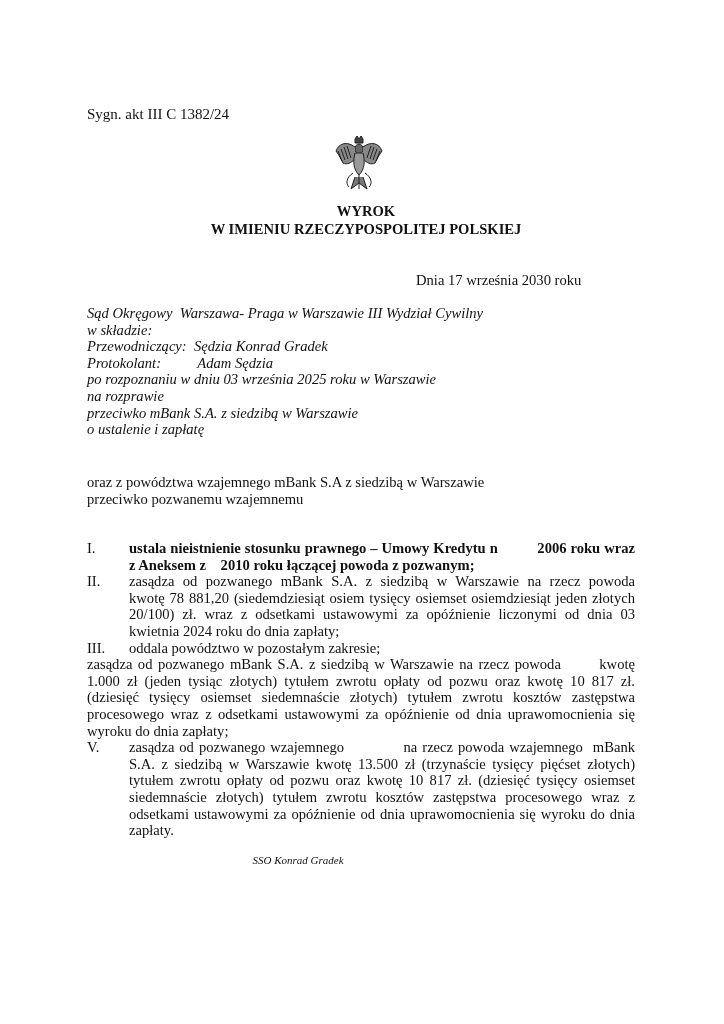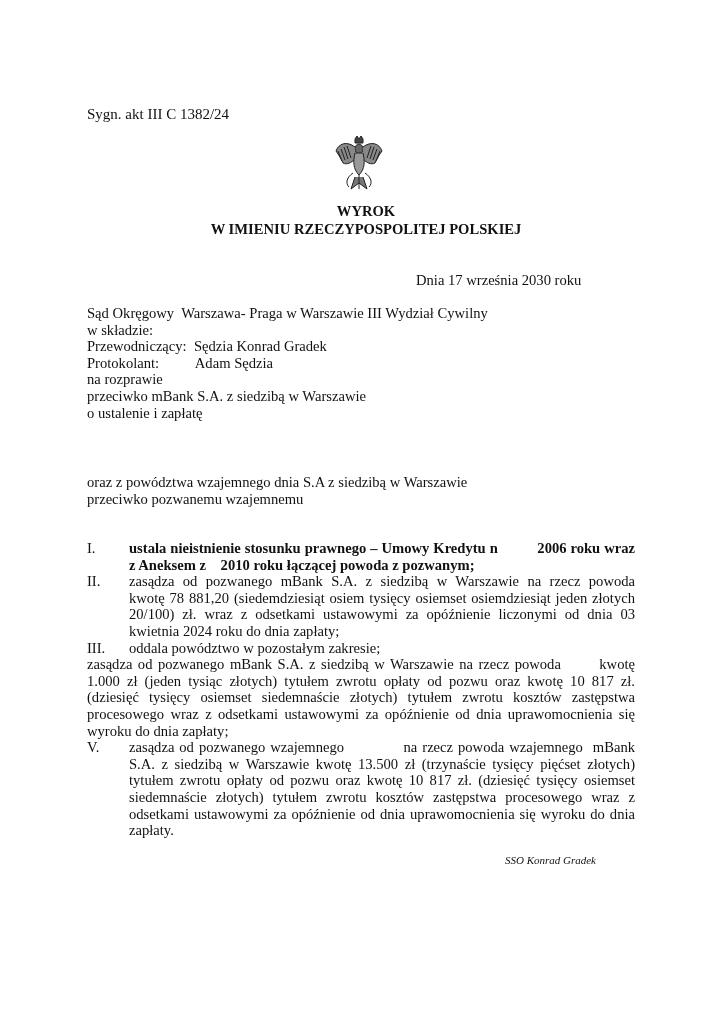--- a/index.html
+++ b/index.html
@@ -6,27 +6,27 @@
     body { width: 724px; height: 1024px; position: relative; overflow: hidden;
       font-family: "Liberation Serif", "DejaVu Serif", serif; color: #111; font-size: 14.6px; }
     .abs { position: absolute; }
     .signature-case { left: 87px; top: 106px; font-size: 15px; }
     .eagle { left: 333px; top: 133px; width: 52px; height: 60px; }
     .title { left: 0; width: 724px; text-align: center; font-weight: bold; font-size: 14.6px; }
     .title1 { top: 203px; left: 4px; }
     .title2 { top: 221px; left: 4px; }
     .date { left: 416px; top: 272px; }
     .court { left: 87px; top: 305px; line-height: 16.6px; }
-    .court div { white-space: pre; }
+    .court div { white-space: pre; font-style: italic; }
     .counter { left: 87px; top: 474px; line-height: 16.6px; }
     .verdict { left: 87px; top: 540px; width: 548px; line-height: 16.6px; }
     .item { display: flex; }
     .item .num { width: 42px; flex: none; }
     .item .txt { flex: 1; text-align: justify; }
-    .sig { left: 0; width: 596px; text-align: right; top: 854px; font-style: italic; font-size: 11px; }
+    .sig { left: 0; width: 596px; text-align: center; top: 854px; font-style: italic; font-size: 11px; }
   </style>
 </head>
 <body>
 
 <div class="abs signature-case">Sygn. akt III C 1382/24</div>
 
 <svg class="abs eagle" viewBox="0 0 52 60">
   <g fill="none" stroke="#222" stroke-width="1">
     <path d="M22 6 L24 3 L26 6 L28 3 L30 6 L30 10 L22 10 Z" fill="#444"></path>
     <ellipse cx="26" cy="16" rx="4" ry="5" fill="#666"></ellipse>
@@ -44,27 +44,28 @@
 <div class="abs title title1">WYROK</div>
 <div class="abs title title2">W IMIENIU RZECZYPOSPOLITEJ  POLSKIEJ</div>
 
 <div class="abs date">Dnia 17 września 2030 roku</div>
 
 <div class="abs court">
   <div>Sąd Okręgowy  Warszawa- Praga w Warszawie III Wydział Cywilny</div>
   <div>w składzie:</div>
   <div>Przewodniczący:  Sędzia Konrad Gradek</div>
   <div>Protokolant:          Adam Sędzia</div>
+  <div>po rozpoznaniu w dniu 03 września 2025 roku w Warszawie</div>
   <div>na rozprawie</div>
   <div>przeciwko mBank S.A. z siedzibą w Warszawie</div>
   <div>o ustalenie i zapłatę</div>
 </div>
 
 <div class="abs counter">
-  <div>oraz z powództwa wzajemnego dnia S.A z siedzibą w Warszawie</div>
+  <div>oraz z powództwa wzajemnego mBank S.A z siedzibą w Warszawie</div>
   <div>przeciwko pozwanemu wzajemnemu</div>
 </div>
 
 <div class="abs verdict">
   <div class="item">
     <div class="num">I.</div>
     <div class="txt" style="white-space: pre-wrap; font-weight: bold;">ustala nieistnienie stosunku prawnego – Umowy Kredytu n          2006 roku wraz z Aneksem z    2010 roku łączącej powoda z pozwanym;</div>
   </div>
   <div class="item">
     <div class="num">II.</div>

